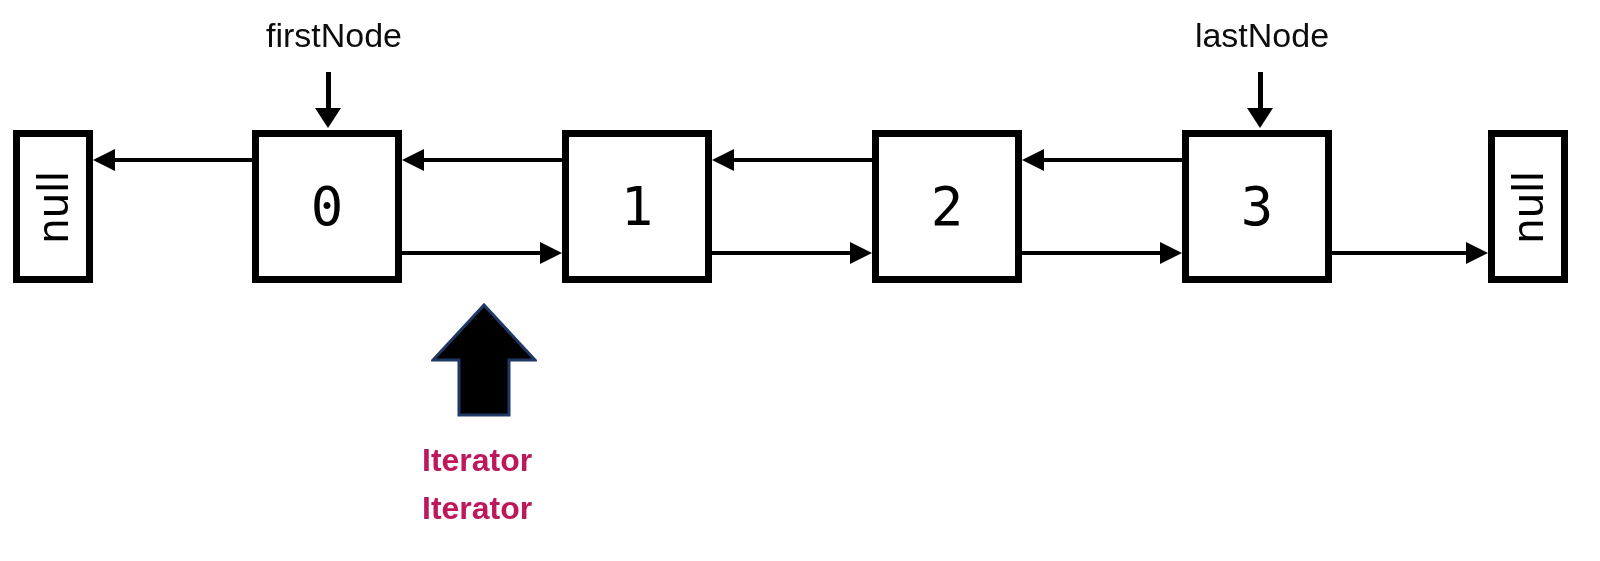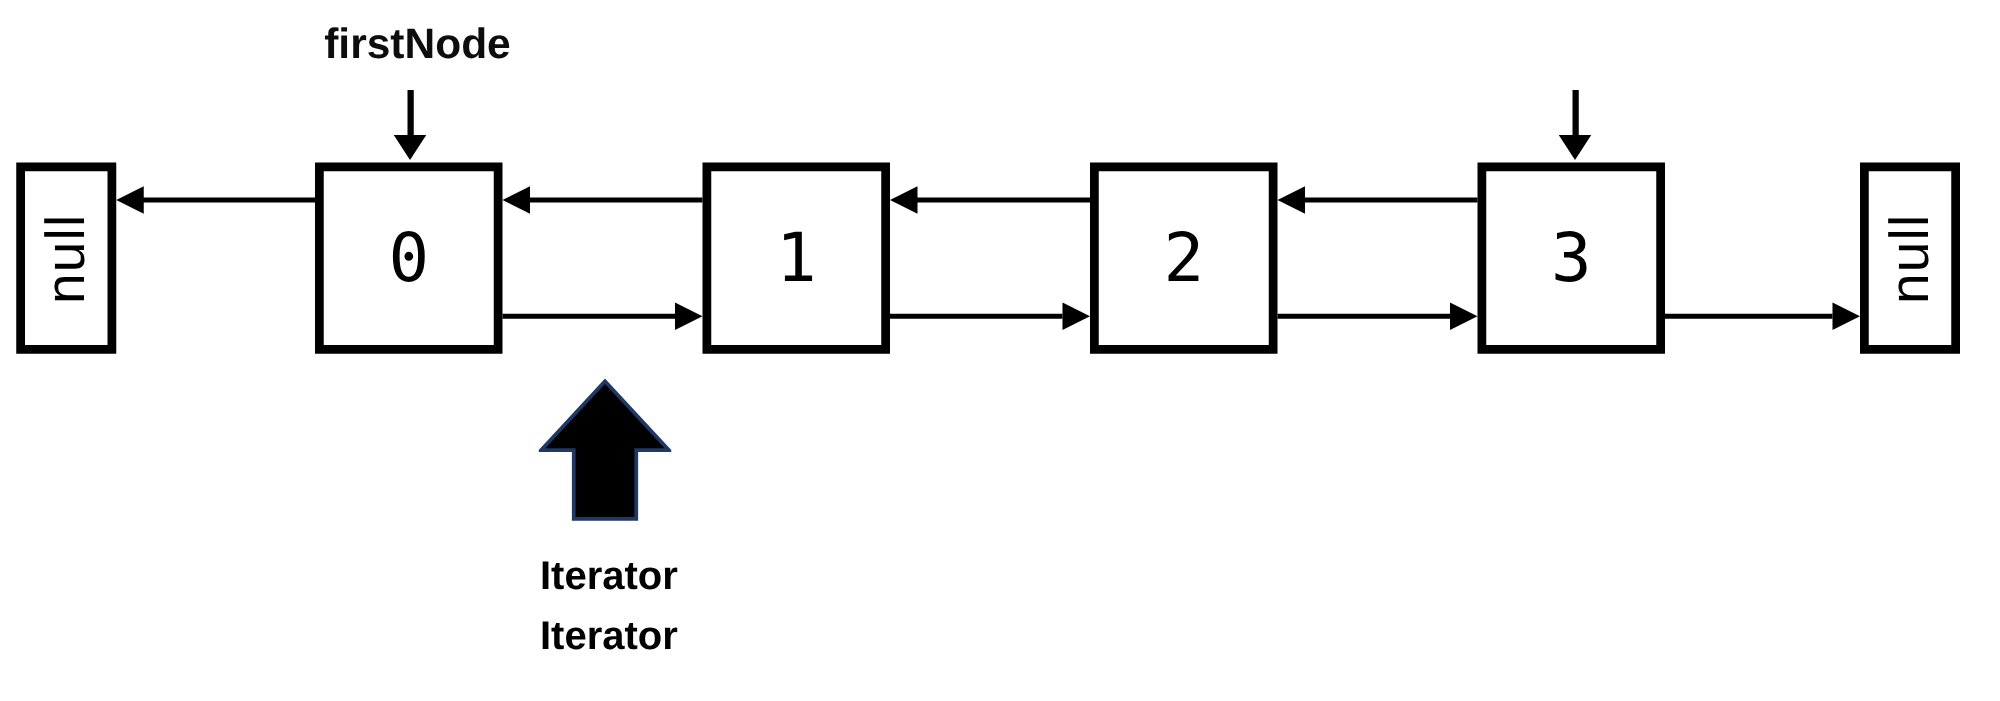--- a/index.html
+++ b/index.html
@@ -33,38 +33,39 @@
     border-top:11px solid transparent;border-bottom:11px solid transparent;border-left:22px solid #000;}
   .toprow{top:158px}.toprow-head{top:149px}
   .botrow{top:251px}.botrow-head{top:242px}
 
   
   .vline{position:absolute;width:5px;background:#000;}
   .head-down{position:absolute;width:0;height:0;
     border-left:13px solid transparent;border-right:13px solid transparent;border-top:20px solid #000;}
 
   .ptr-label{position:absolute;top:16px;width:210px;text-align:center;
-    font-size:34px;font-weight:700;color:#0d0d0d;}
+    font-size:34px;font-weight:400;color:#0d0d0d;}
   .ptr-first{left:229px}.ptr-last{left:1157px}
 
   .iter-arrow{position:absolute;left:431px;top:303px;}
-  .iter-label{position:absolute;left:432px;top:436px;font-size:32px;font-weight:700;
-    line-height:48px;color:#000000;}
+  .iter-label{position:absolute;left:422px;top:436px;font-size:32px;font-weight:700;
+    line-height:48px;color:#be185d;}
 </style>
 </head>
 <body>
 
 <div class="canvas">
 
   <div class="ptr-label ptr-first">firstNode</div>
   <div>
     <div class="vline" style="left:326px;top:72px;height:40px;"></div>
     <div class="head-down" style="left:315px;top:108px;"></div>
   </div>
 
+  <div class="ptr-label ptr-last">lastNode</div>
   <div>
     <div class="vline" style="left:1258px;top:72px;height:40px;"></div>
     <div class="head-down" style="left:1247px;top:108px;"></div>
   </div>
 
   <div class="nullbox nullL">
     <span class="nulltext">null</span>
   </div>
   <div class="nullbox nullR">
     <span class="nulltext">null</span>

